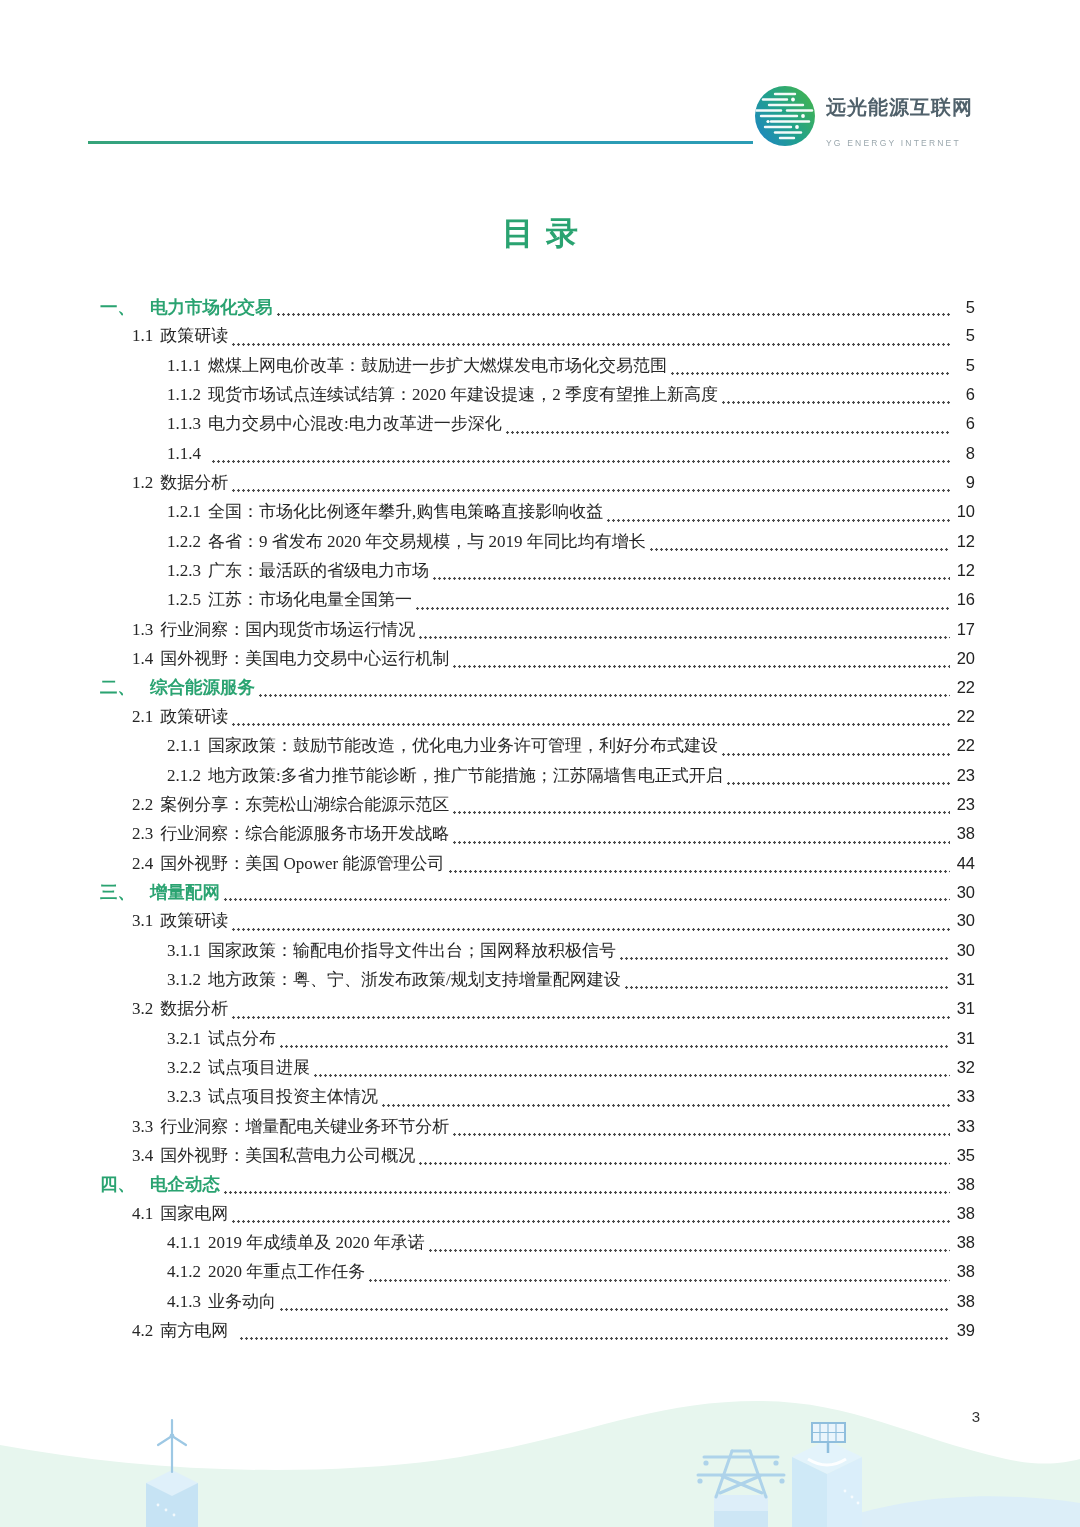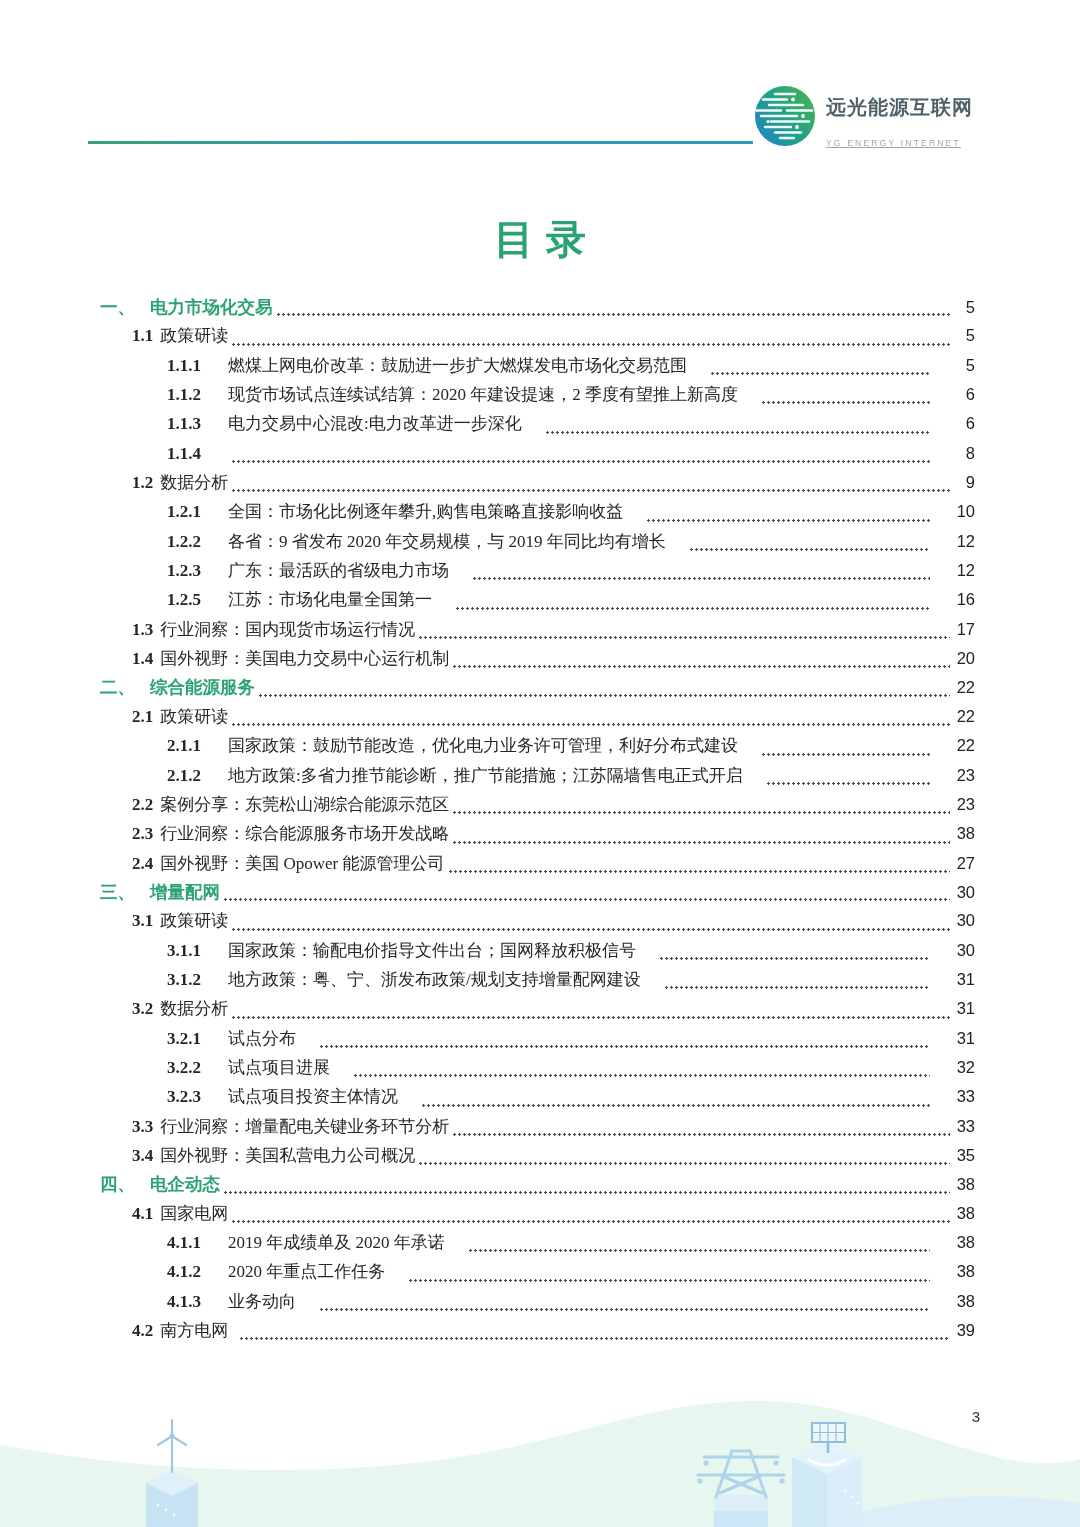--- a/index.html
+++ b/index.html
@@ -9,35 +9,35 @@
   }
   
   .header-rule{
     position:absolute;left:88px;top:141px;width:665px;height:3px;
     background:linear-gradient(90deg,#36a478 0%,#2b9cb5 40%,#2b9cb5 100%);
   }
   .logo-wrap{position:absolute;left:754px;top:84px;display:flex;align-items:center;}
   .logo-circle{width:62px;height:62px;flex:0 0 auto;}
   .brand-block{margin-left:10px;margin-top:12px;font-family:"Liberation Sans","DejaVu Sans",sans-serif;}
   .brand-cn{font-size:20px;font-weight:bold;color:#50616b;letter-spacing:1px;line-height:22px;}
-  .brand-en{font-size:8.5px;color:#9aa7ad;letter-spacing:2.2px;margin-top:20px;text-decoration:underline;}
+  .brand-en{font-size:8.5px;color:#9aa7ad;letter-spacing:2.2px;margin-top:20px;}
   
   .doc-title{
     position:absolute;left:0;top:212px;width:100%;text-align:center;
-    font-size:40px;font-weight:bold;color:#2aa371;letter-spacing:12px;text-indent:12px;
+    font-size:32px;font-weight:bold;color:#2aa371;letter-spacing:12px;text-indent:12px;
   }
   
   .toc{position:absolute;left:100px;right:105px;top:293px;}
   .toc-row{display:flex;align-items:baseline;line-height:28.35px;font-size:17px;white-space:nowrap;}
   .toc-row.lvl1{color:#2aa371;font-weight:bold;font-size:17.5px;}
   .toc-row.lvl2{padding-left:32px;}
-  .toc-row.lvl3{padding-left:67px;gap:20px;}
+  .toc-row.lvl3{padding-left:67px;}
   .toc-num{flex:0 0 auto;}
   .lvl1 .toc-num{display:inline-block;width:50px;}
-  .lvl2 .toc-num,.lvl3 .toc-num{margin-right:7px;font-weight:bold;}
+  .lvl2 .toc-num,.lvl3 .toc-num{margin-right:7px;}
   .toc-title{flex:0 0 auto;}
   .toc-title.gap-after{margin-right:8px;}
   .toc-leader{
     flex:1 1 auto;min-width:18px;align-self:flex-end;height:4px;margin:0 3px 5px 3px;
     background-image:radial-gradient(circle,#4a4a4a 1.05px,transparent 1.45px);
     background-size:5px 3px;background-repeat:repeat-x;background-position:0 100%;
   }
   .toc-page{
     flex:0 0 auto;min-width:22px;text-align:right;color:#222;font-weight:normal;
     font-family:"Liberation Sans","DejaVu Sans",sans-serif;font-size:16.5px;
@@ -205,21 +205,21 @@
     <div class="toc-row lvl2">
       <span class="toc-num">2.3</span>
       <span class="toc-title">行业洞察：综合能源服务市场开发战略</span>
       <span class="toc-leader"></span>
       <span class="toc-page">38</span>
     </div>
     <div class="toc-row lvl2">
       <span class="toc-num">2.4</span>
       <span class="toc-title">国外视野：美国 Opower 能源管理公司</span>
       <span class="toc-leader"></span>
-      <span class="toc-page">27</span>
+      <span class="toc-page">44</span>
     </div>
     <div class="toc-row lvl1">
       <span class="toc-num">三、</span>
       <span class="toc-title">增量配网</span>
       <span class="toc-leader"></span>
       <span class="toc-page">30</span>
     </div>
     <div class="toc-row lvl2">
       <span class="toc-num">3.1</span>
       <span class="toc-title">政策研读</span>

